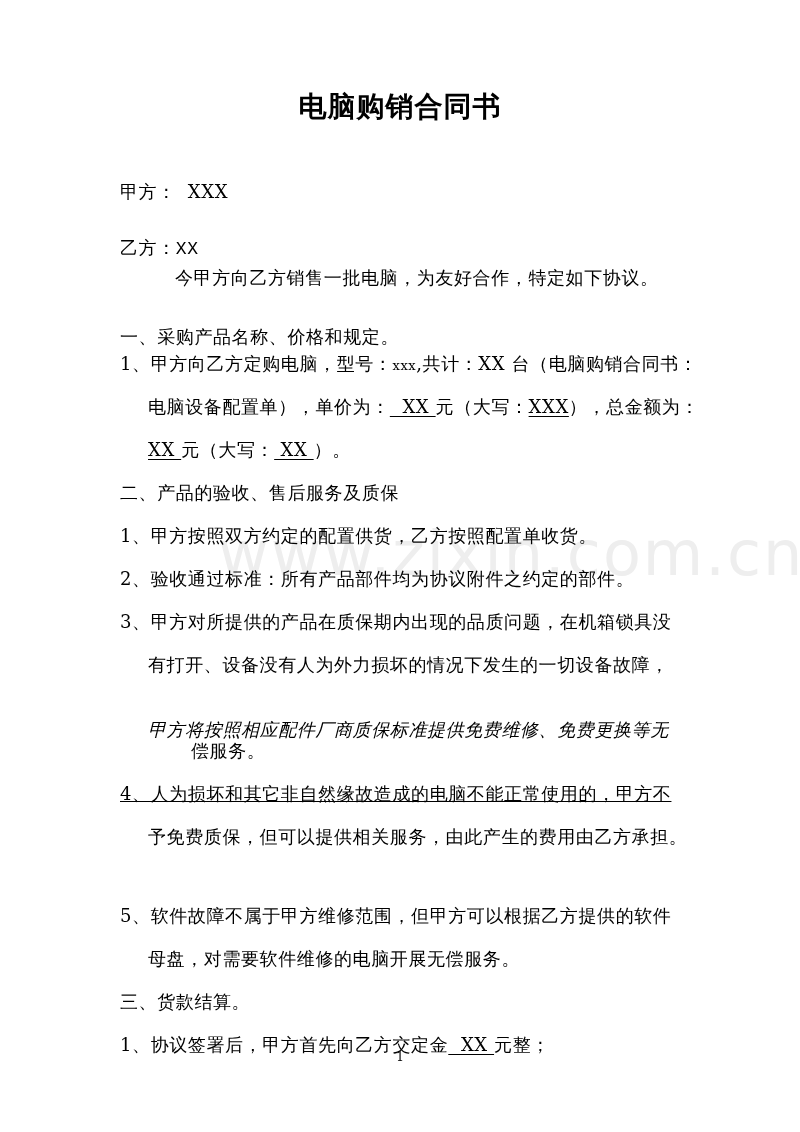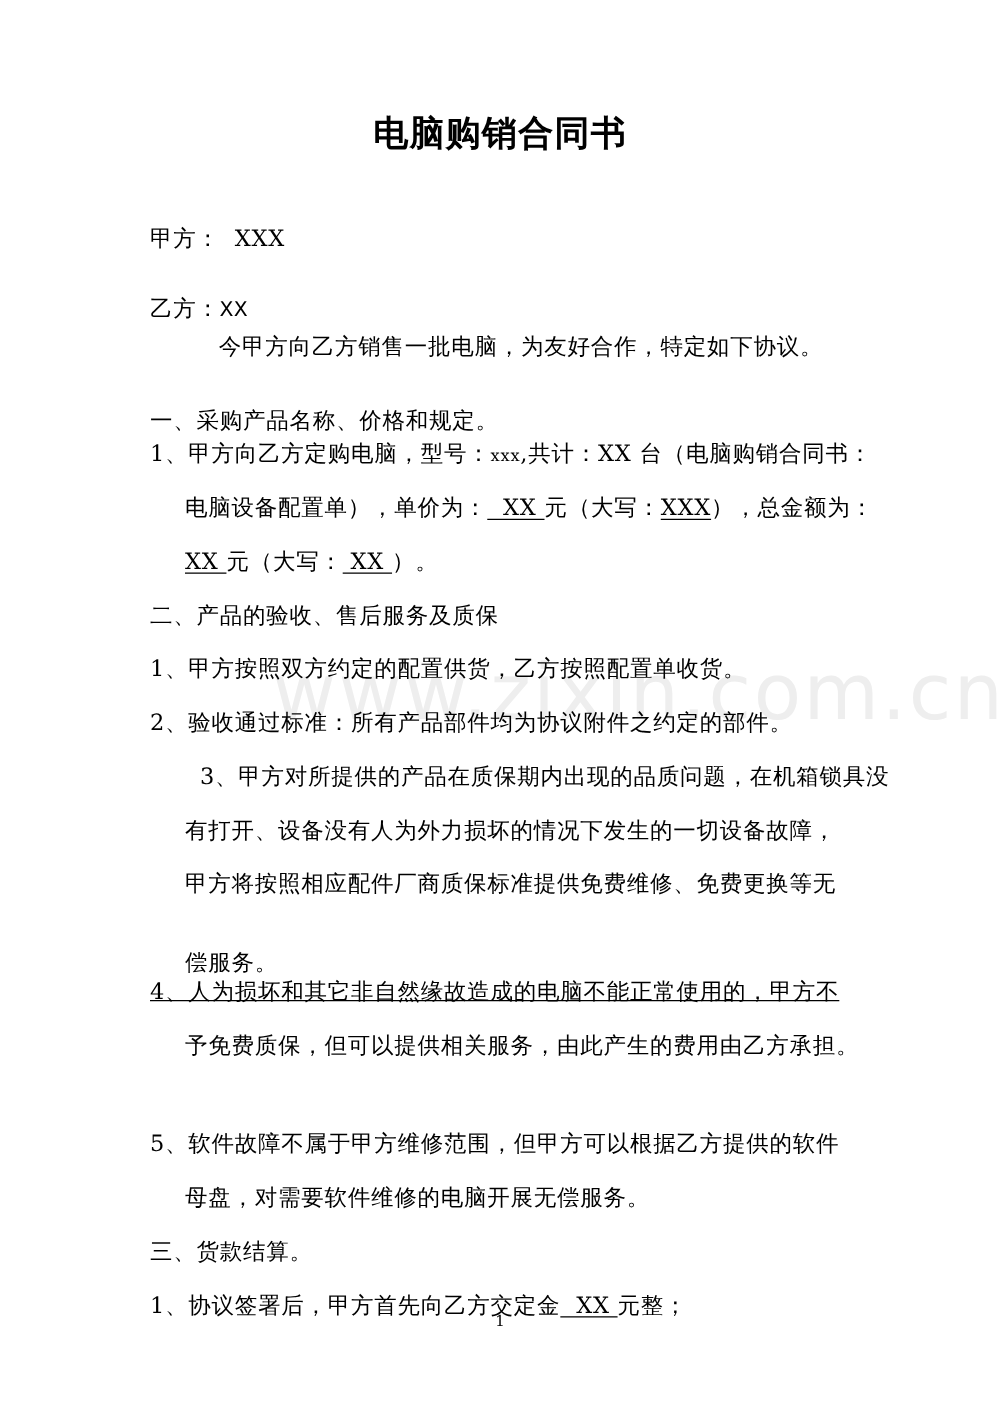--- a/index.html
+++ b/index.html
@@ -99,24 +99,24 @@
     <div class="line indent" style="top:438px;">
       <span class="u" style="white-space:pre;">XX </span><span>元（大写：</span><span class="u" style="white-space:pre;"> XX </span><span>）。</span>
     </div>
 
     <div class="line" style="top:481px;text-align:right;">二、产品的验收、售后服务及质保</div>
 
     <div class="line" style="top:524px;">1、甲方按照双方约定的配置供货，乙方按照配置单收货。</div>
 
     <div class="line" style="top:567px;">2、验收通过标准：所有产品部件均为协议附件之约定的部件。</div>
 
-    <div class="line" style="top:610px;margin-left:40px;">3、甲方对所提供的产品在质保期内出现的品质问题，在机箱锁具没</div>
+    <div class="line" style="top:610px;">3、甲方对所提供的产品在质保期内出现的品质问题，在机箱锁具没</div>
     <div class="line indent" style="top:653px;">有打开、设备没有人为外力损坏的情况下发生的一切设备故障，</div>
-    <div class="line indent" style="top:696px;">甲方将按照相应配件厂商质保标准提供免费维修、免费更换等无</div>
-    <div class="line indent" style="top:759px;">偿服务。</div>
+    <div class="line indent" style="top:718px;font-style:italic;">甲方将按照相应配件厂商质保标准提供免费维修、免费更换等无</div>
+    <div class="line indent" style="top:739px;margin-left:43px;">偿服务。</div>
 
     <div class="line" style="top:782px;text-decoration:underline;">4、人为损坏和其它非自然缘故造成的电脑不能正常使用的，甲方不</div>
     <div class="line indent" style="top:825px;">予免费质保，但可以提供相关服务，由此产生的费用由乙方承担。</div>
 
     <div class="line" style="top:904px;">5、软件故障不属于甲方维修范围，但甲方可以根据乙方提供的软件</div>
     <div class="line indent" style="top:947px;">母盘，对需要软件维修的电脑开展无偿服务。</div>
 
     <div class="line" style="top:990px;">三、货款结算。</div>
 
     <div class="line" style="top:1033px;">

